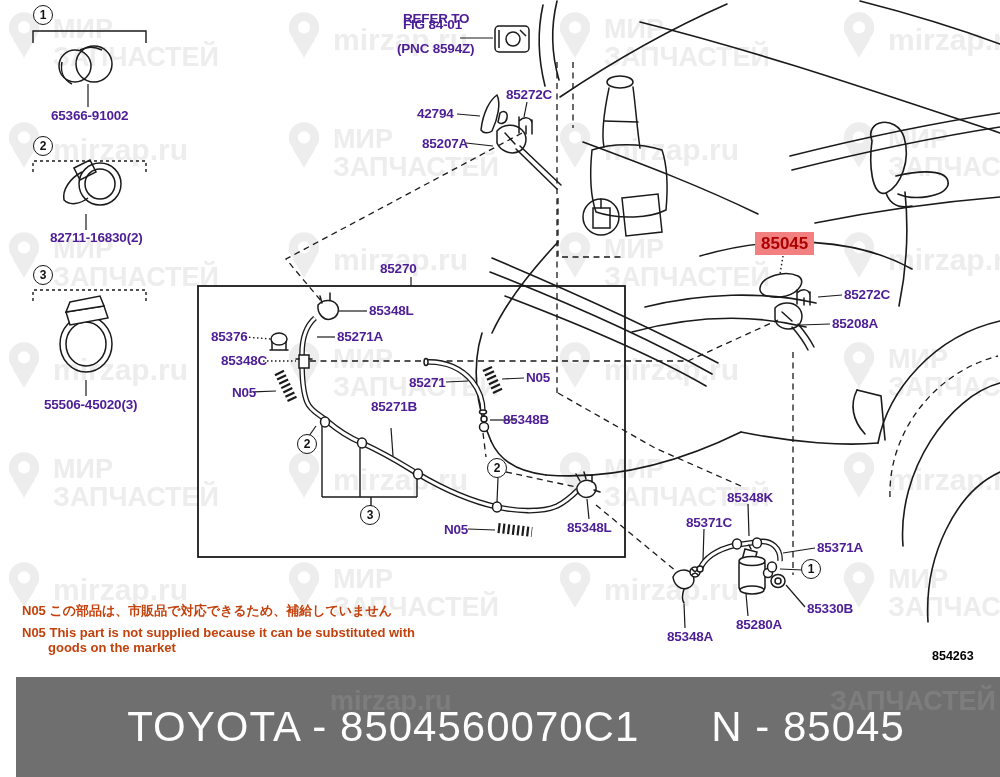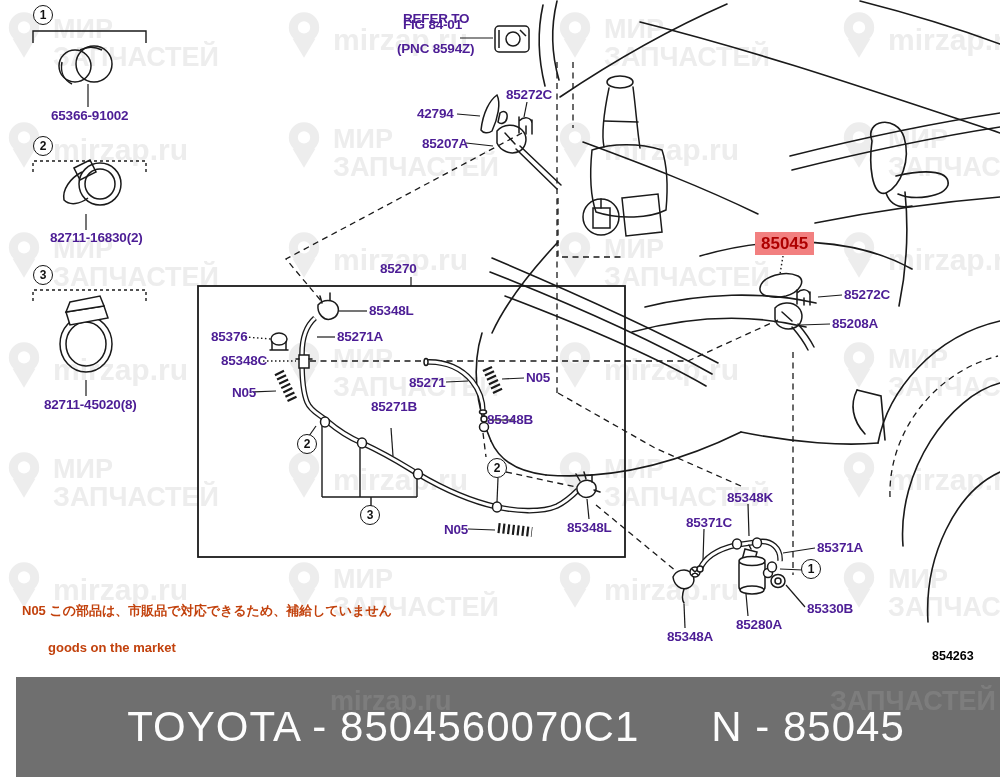--- a/index.html
+++ b/index.html
@@ -356,35 +356,35 @@
       <path d="M792,327 C798,334 804,342 808,350 M798,324 C804,331 810,339 814,347"></path>
     </g>
   </svg>
 
   <div class="lbl" style="left:403px;top:12px">REFER TO</div>
   <div class="lbl" style="left:403px;top:18px">FIG 84-01</div>
   <div class="lbl" style="left:397px;top:42px">(PNC 8594Z)</div>
 
   <div class="lbl" style="left:51px;top:109px">65366-91002</div>
   <div class="lbl" style="left:50px;top:231px">82711-16830(2)</div>
-  <div class="lbl" style="left:44px;top:398px">82711-45020(8)</div>
+  <div class="lbl" style="left:44px;top:398px">55506-45020(3)</div>
 
   <div class="lbl" style="left:417px;top:107px">42794</div>
   <div class="lbl" style="left:506px;top:88px">85272C</div>
   <div class="lbl" style="left:422px;top:137px">85207A</div>
 
   <div class="lbl" style="left:380px;top:262px">85270</div>
   <div class="lbl" style="left:369px;top:304px">85348L</div>
   <div class="lbl" style="left:211px;top:330px">85376</div>
   <div class="lbl" style="left:337px;top:330px">85271A</div>
   <div class="lbl" style="left:221px;top:354px">85348C</div>
   <div class="lbl" style="left:232px;top:386px">N05</div>
   <div class="lbl" style="left:409px;top:376px">85271</div>
   <div class="lbl" style="left:526px;top:371px">N05</div>
-  <div class="lbl" style="left:487px;top:413px">85348B</div>
+  <div class="lbl" style="left:503px;top:413px">85348B</div>
   <div class="lbl" style="left:371px;top:400px">85271B</div>
   <div class="lbl" style="left:444px;top:523px">N05</div>
   <div class="lbl" style="left:567px;top:521px">85348L</div>
 
   <div class="lbl-red" style="left:755px;top:232px">85045</div>
   <div class="lbl" style="left:844px;top:288px">85272C</div>
   <div class="lbl" style="left:832px;top:317px">85208A</div>
 
   <div class="lbl" style="left:727px;top:491px">85348K</div>
   <div class="lbl" style="left:686px;top:516px">85371C</div>
@@ -409,20 +409,21 @@
       <span>2</span>
     </div>
   <div class="co" style="left:360px;top:505px">
       <span>3</span>
     </div>
   <div class="co" style="left:801px;top:559px">
       <span>1</span>
     </div>
 
   <div class="note-line" style="left:22px;top:603px">N05 この部品は、市販品で対応できるため、補給していません</div>
+  <div class="note-line" style="left:22px;top:625px">N05 This part is not supplied because it can be substituted with</div>
   <div class="note-line" style="left:48px;top:640px">goods on the market</div>
 
   <div class="sheet-no" style="left:932px;top:649px">854263</div>
 
   <div id="footer-bar">
     <span>TOYOTA - 8504560070C1</span>
     <span>N - 85045</span>
   </div>
   <div class="footer-wm" style="left:330px;top:686px">mirzap.ru</div>
   <div class="footer-wm" style="left:830px;top:686px">ЗАПЧАСТЕЙ</div>

